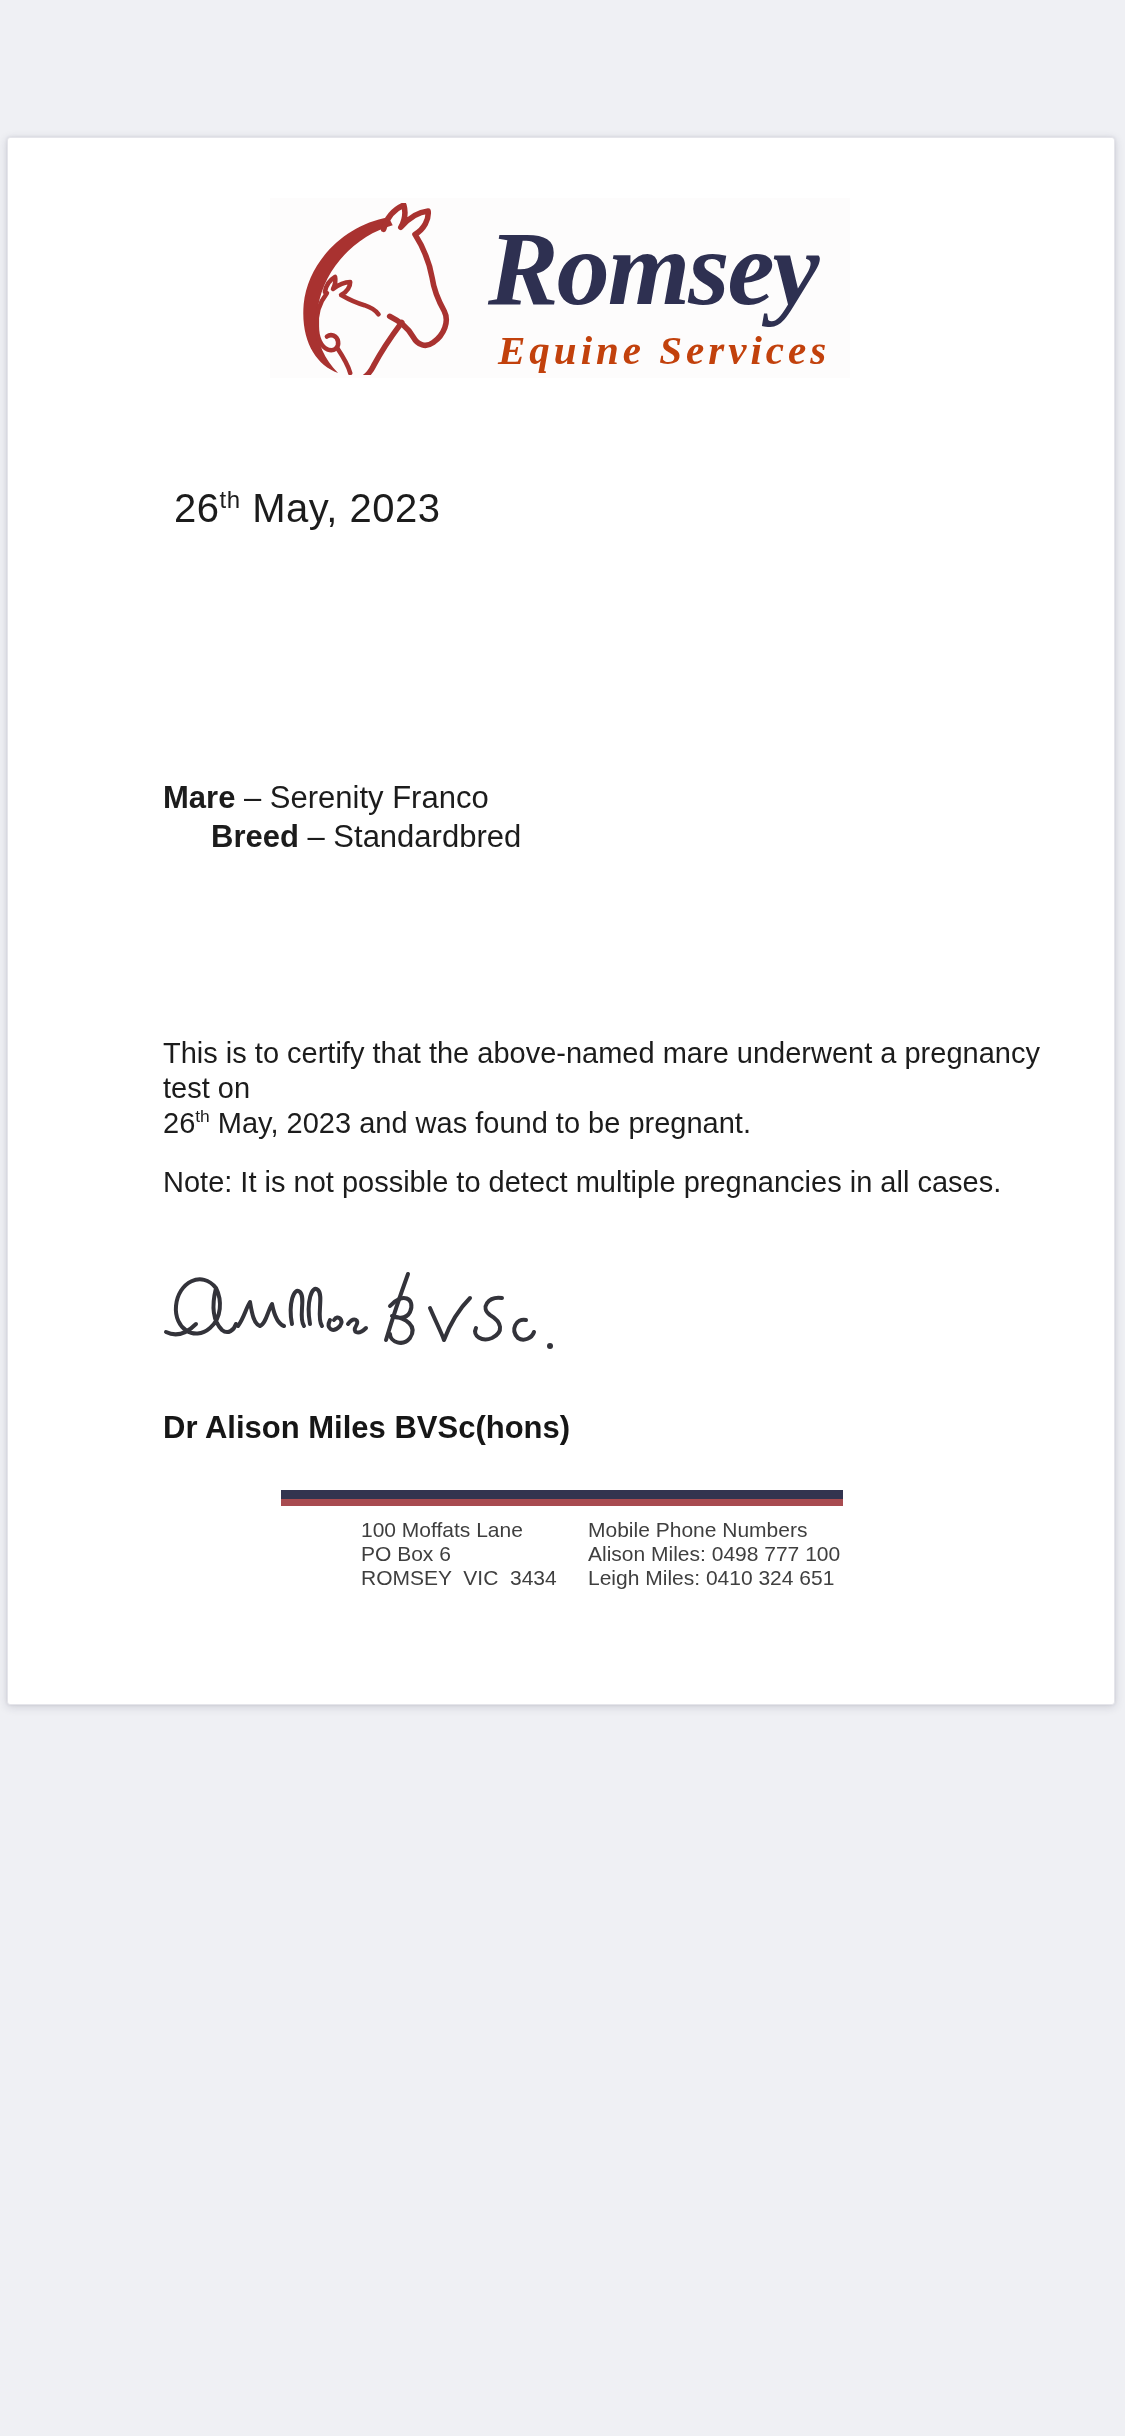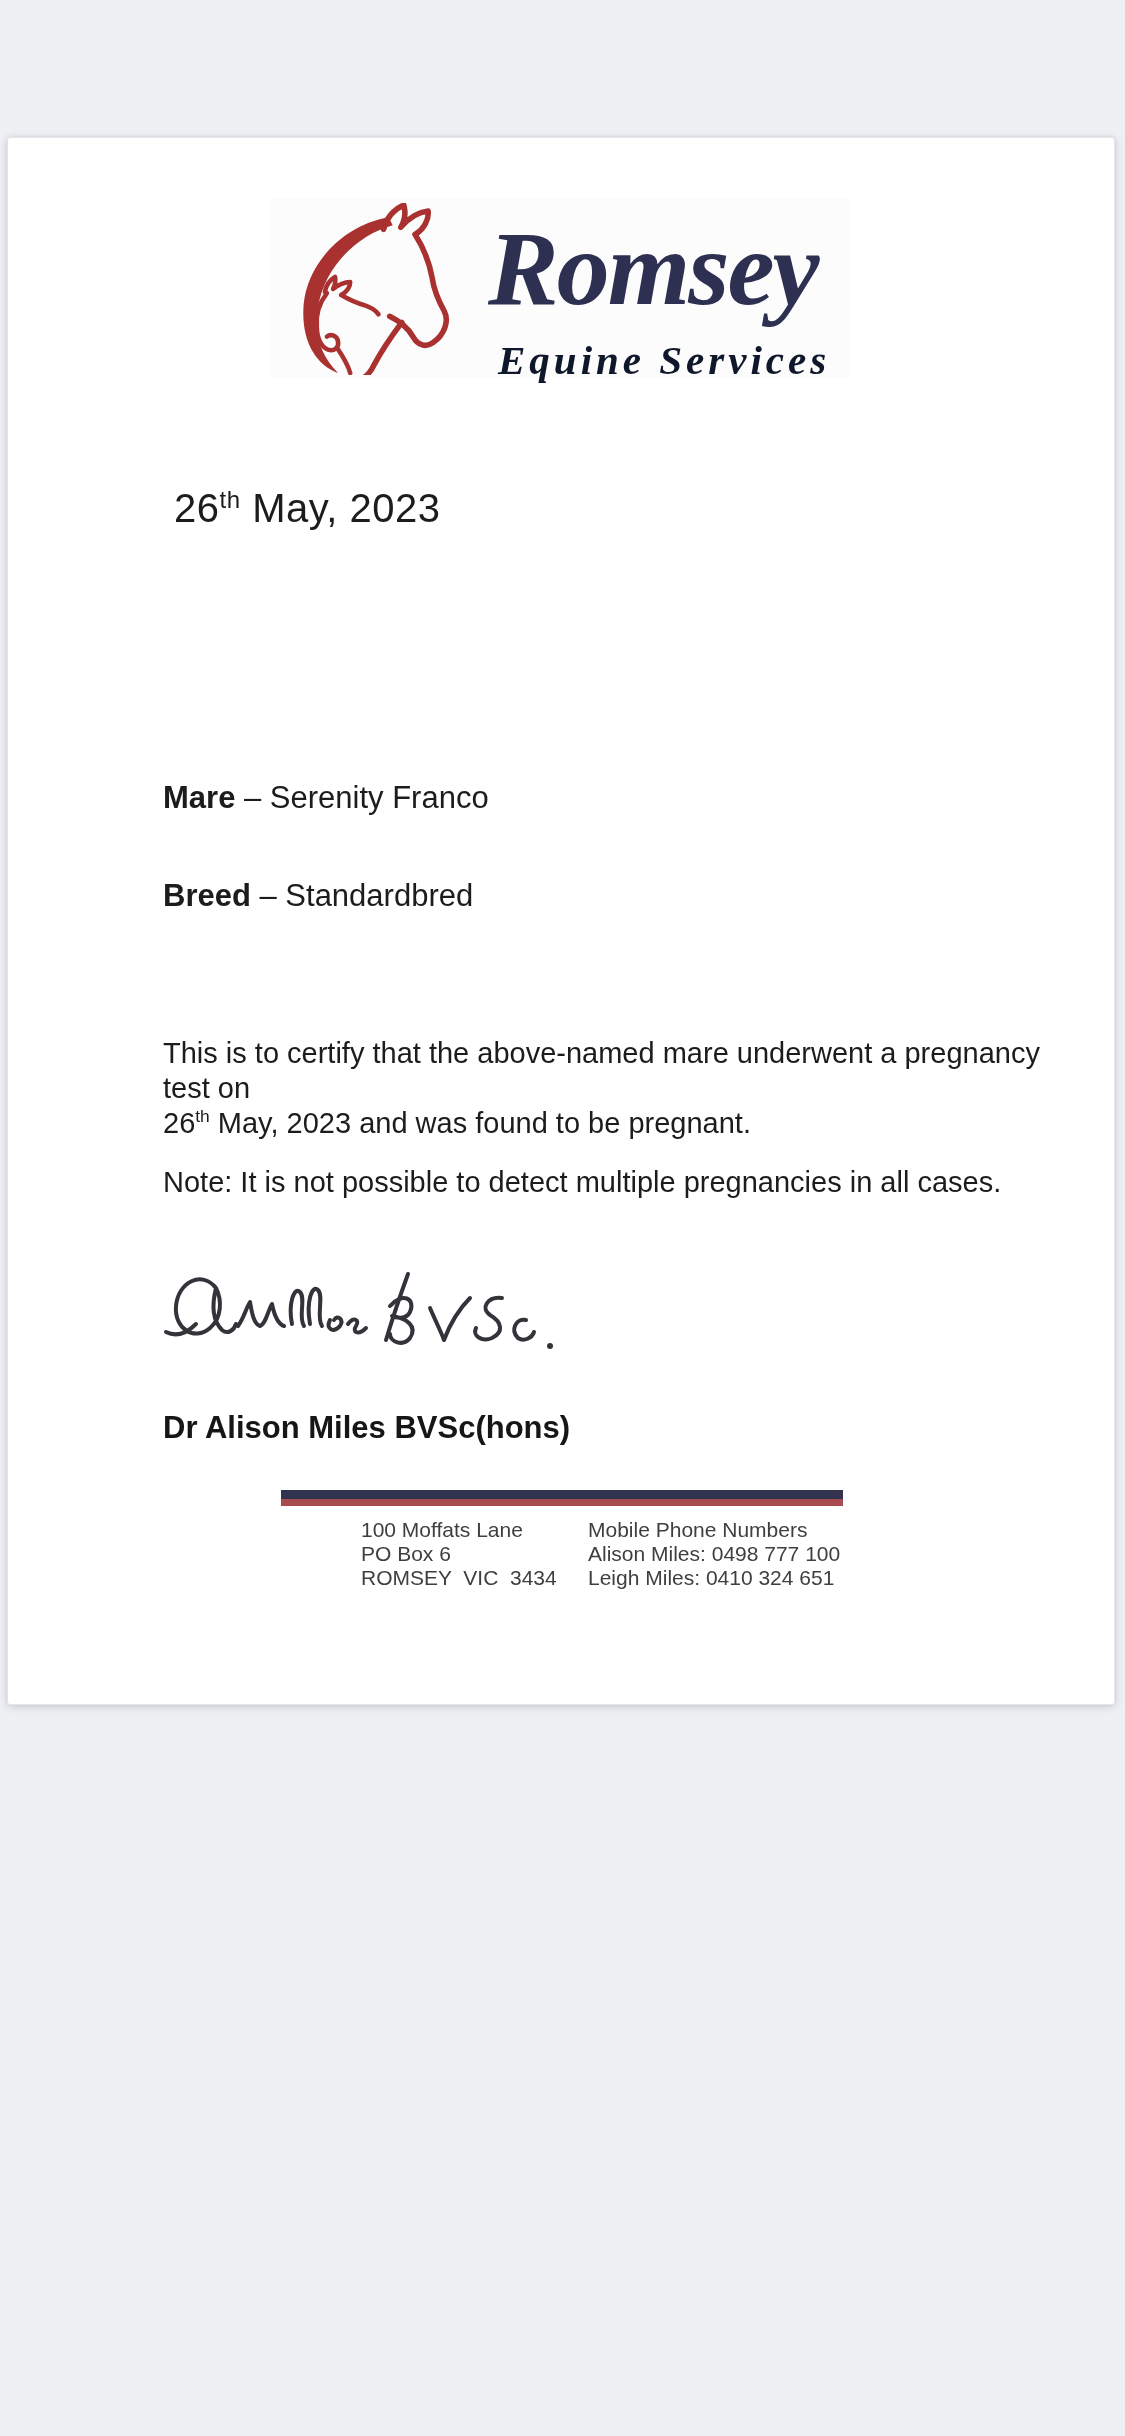--- a/index.html
+++ b/index.html
@@ -30,46 +30,46 @@
   .logo-brand {
     position:absolute; left:218px; top:18px;
     font-family:"Liberation Serif", serif;
     font-style:italic; font-weight:600;
     font-size:106px; line-height:1;
     color:#2e3051;
     letter-spacing:-2px;
     white-space:nowrap;
   }
   .logo-tagline {
-    position:absolute; left:228px; top:142px;
+    position:absolute; left:228px; top:132px;
     font-family:"Liberation Serif", serif;
     font-style:italic; font-weight:600;
     font-size:41px; line-height:1;
-    color:#0f172a;
+    color:#c2410c;
     letter-spacing:4px;
     white-space:nowrap;
   }
   
   .date-line {
     position:absolute; left:166px; top:348px;
     font-size:40px; color:#1c1c1c; letter-spacing:0.5px;
   }
   .date-line sup, .body-para sup { font-size:60%; vertical-align:super; line-height:0; }
   .cert-title {
     position:absolute; left:155px; top:502px;
     font-size:39px; font-weight:bold; color:#111;
     letter-spacing:0.5px;
     border-bottom:3px solid #111;
     padding-bottom:3px;
     display:inline-block;
   }
   .field-row { position:absolute; left:155px; font-size:31px; color:#1c1c1c; white-space:nowrap; }
   .field-row .lbl { font-weight:bold; }
   .field-mare  { top:642px; }
-  .field-breed { top:740px; }
+  .field-breed { top:681px;margin-left:48px; }
   .body-para {
     position:absolute; left:155px; top:898px;
     width:880px;
     font-size:29px; line-height:35px; color:#1c1c1c;
   }
   .note-para {
     position:absolute; left:155px; top:1028px;
     width:880px;
     font-size:29px; color:#1c1c1c;
   }

